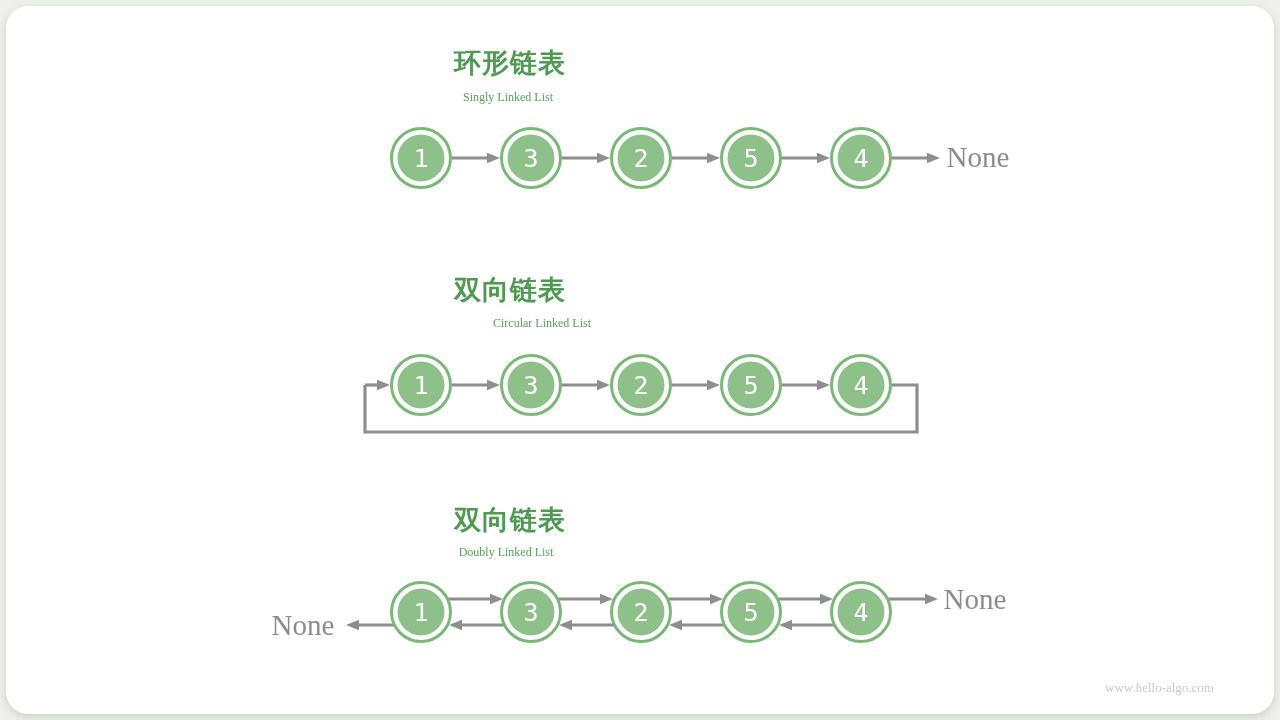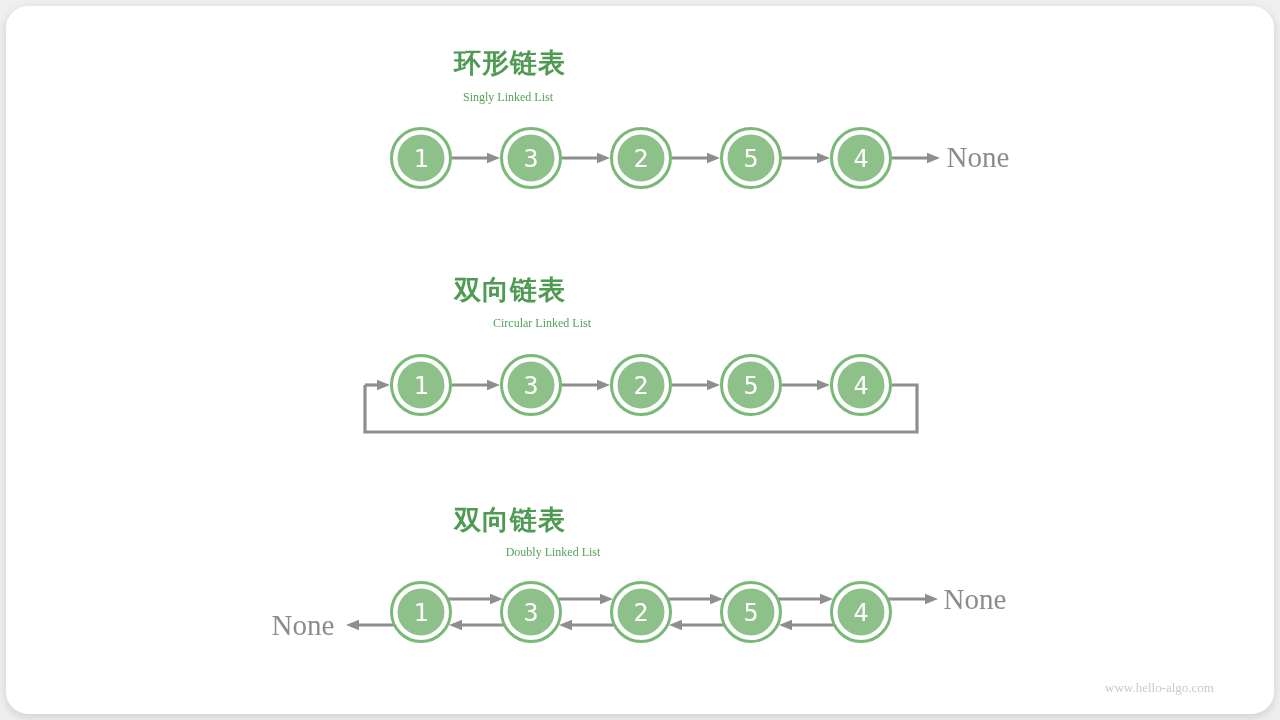--- a/index.html
+++ b/index.html
@@ -30,21 +30,21 @@
     color:var(--none-gray,#8C8C8C);white-space:nowrap;
   }
   .watermark{
     position:absolute;right:66px;bottom:24px;
     font-family:Liberation Serif, serif;font-size:13px;
     color:var(--watermark-gray,#C9C9C9);
   }
   
   #t0{left:510px;top:63px;}  #s0{left:508px;top:97px;}
   #t1{left:510px;top:290px;} #s1{left:542px;top:323px;}
-  #t2{left:510px;top:520px;} #s2{left:506px;top:552px;margin-left:47px;}
+  #t2{left:510px;top:520px;} #s2{left:506px;top:552px;}
   #none-singly-tail{left:978px;top:157px;}
   #none-doubly-tail{left:975px;top:599px;}
   #none-doubly-head{left:303px;top:625px;}
 </style>
 </head>
 <body style="--title-green: #4E9A52; --sub-green: #55A25A; --none-gray: #8C8C8C; --watermark-gray: #C9C9C9;">
 
 <div class="card"></div>
 
 <svg id="diagram" width="1280" height="720">

